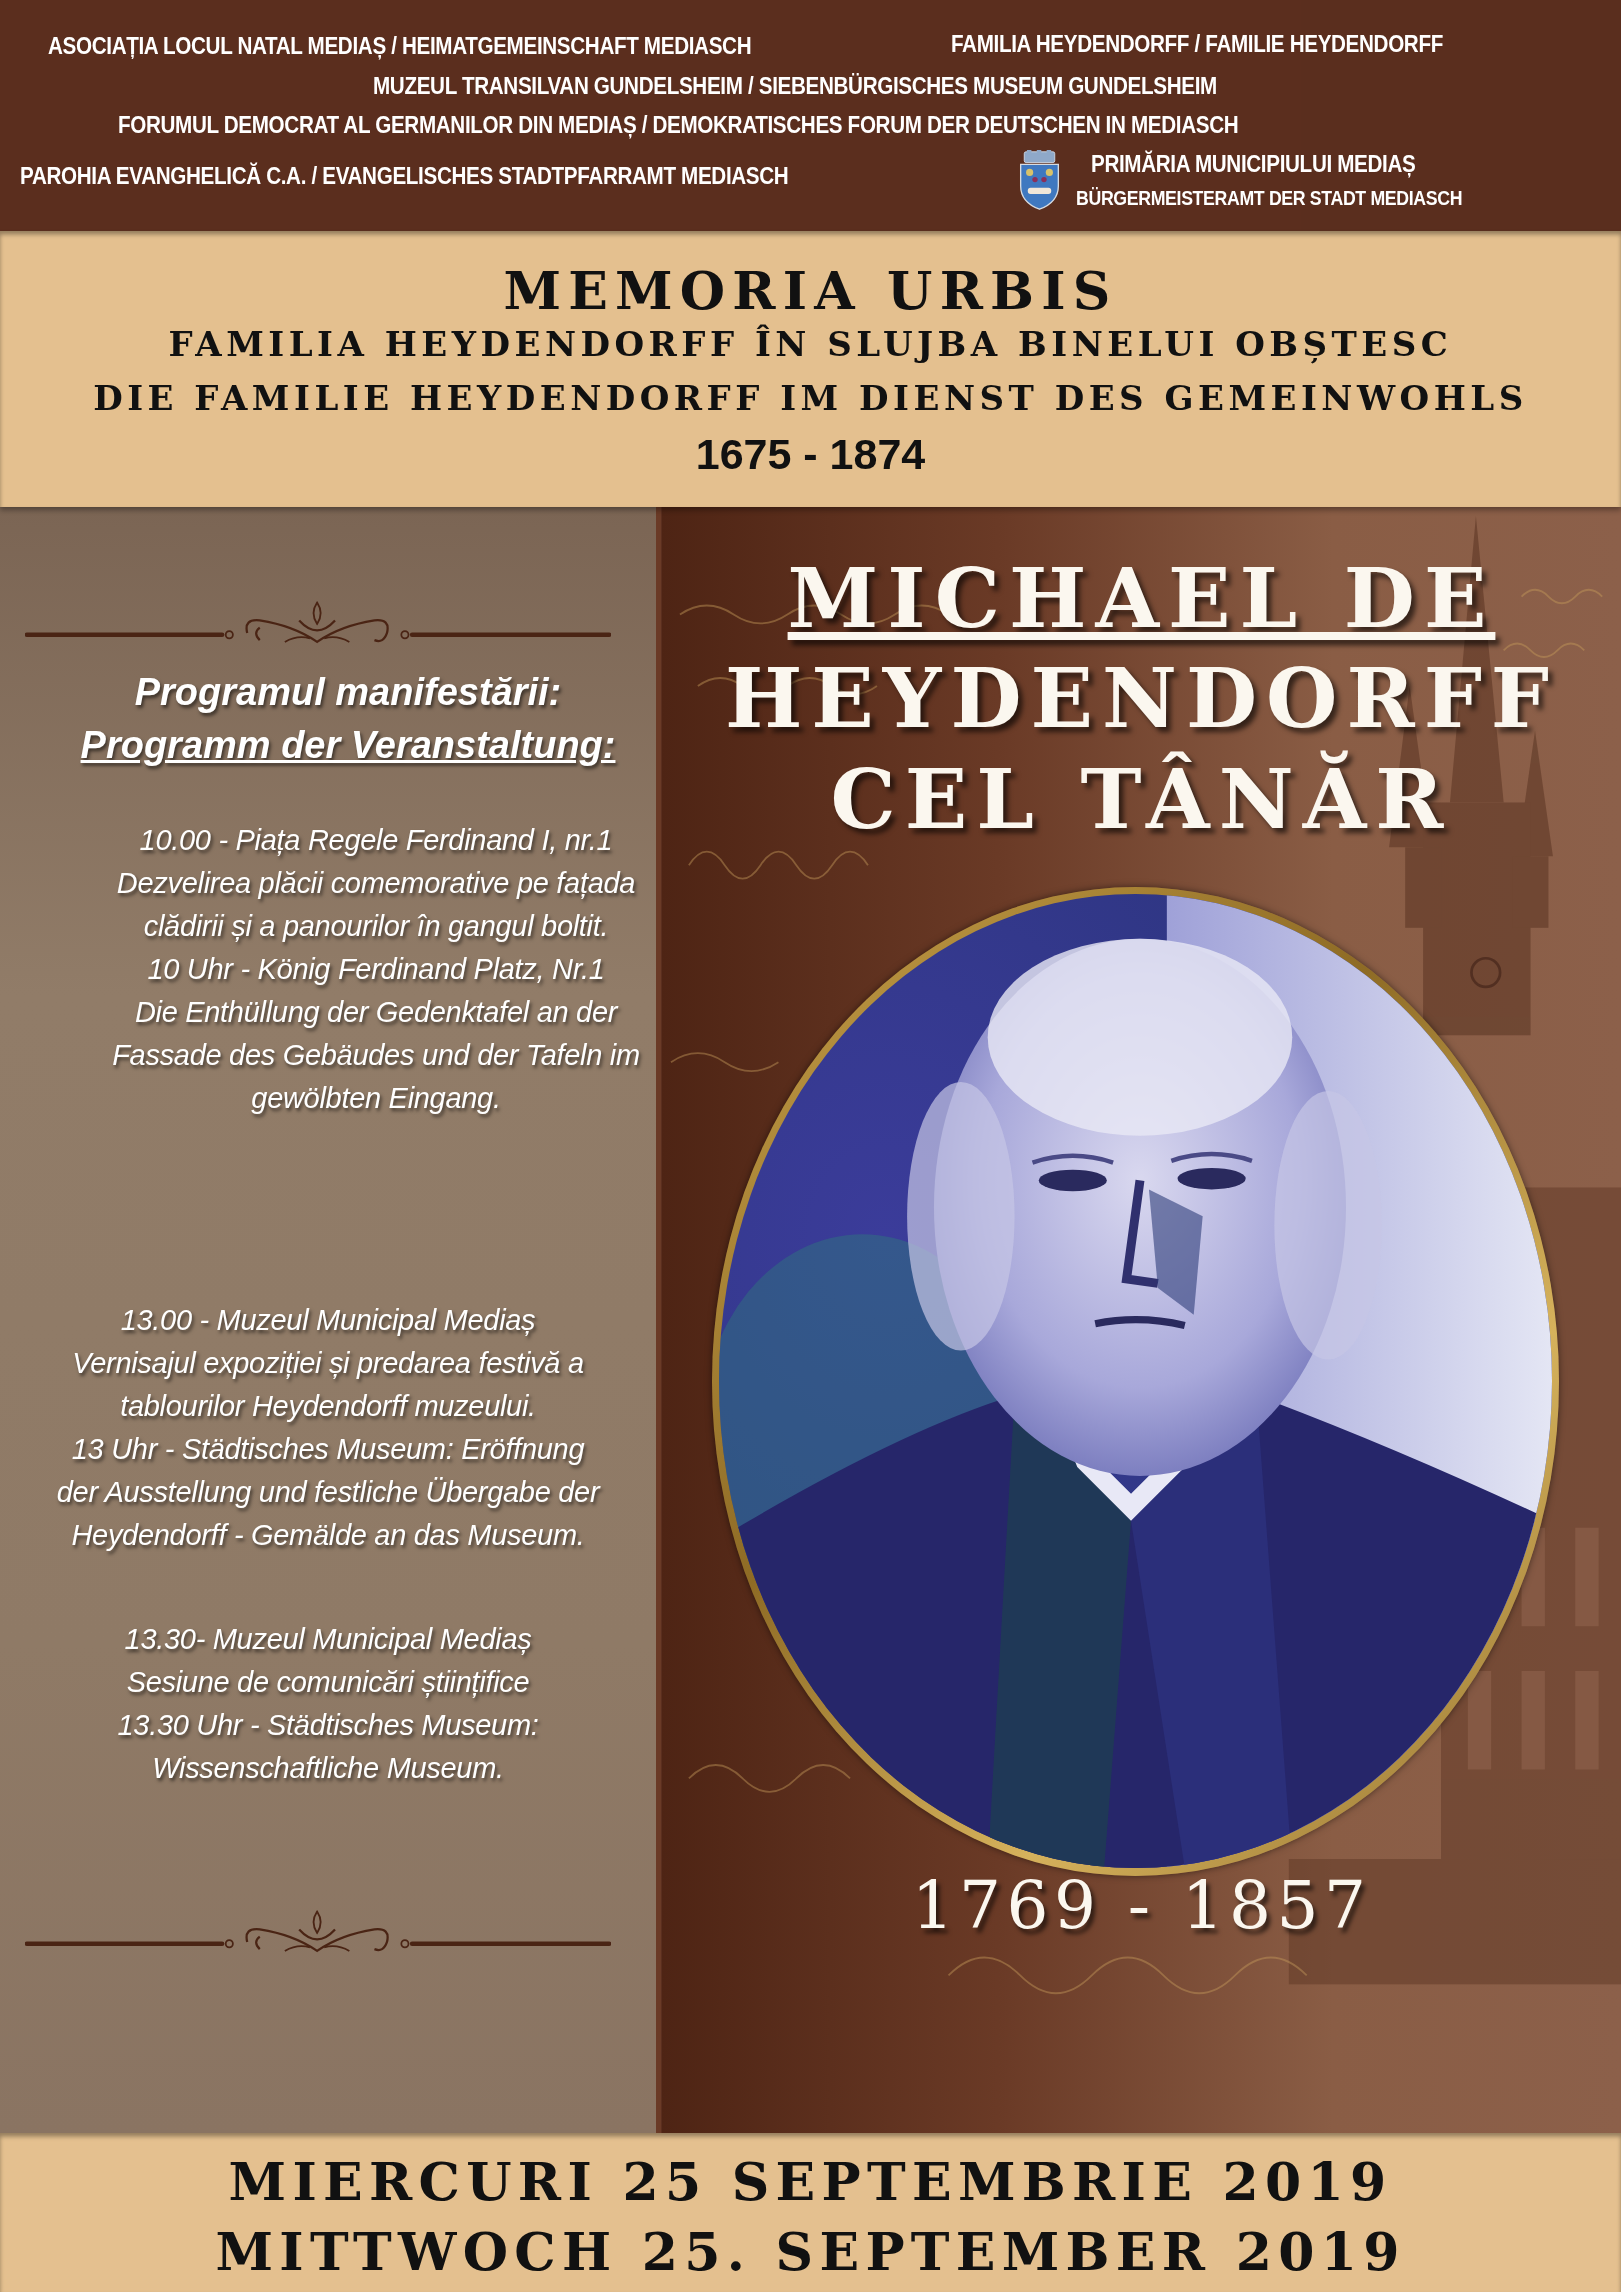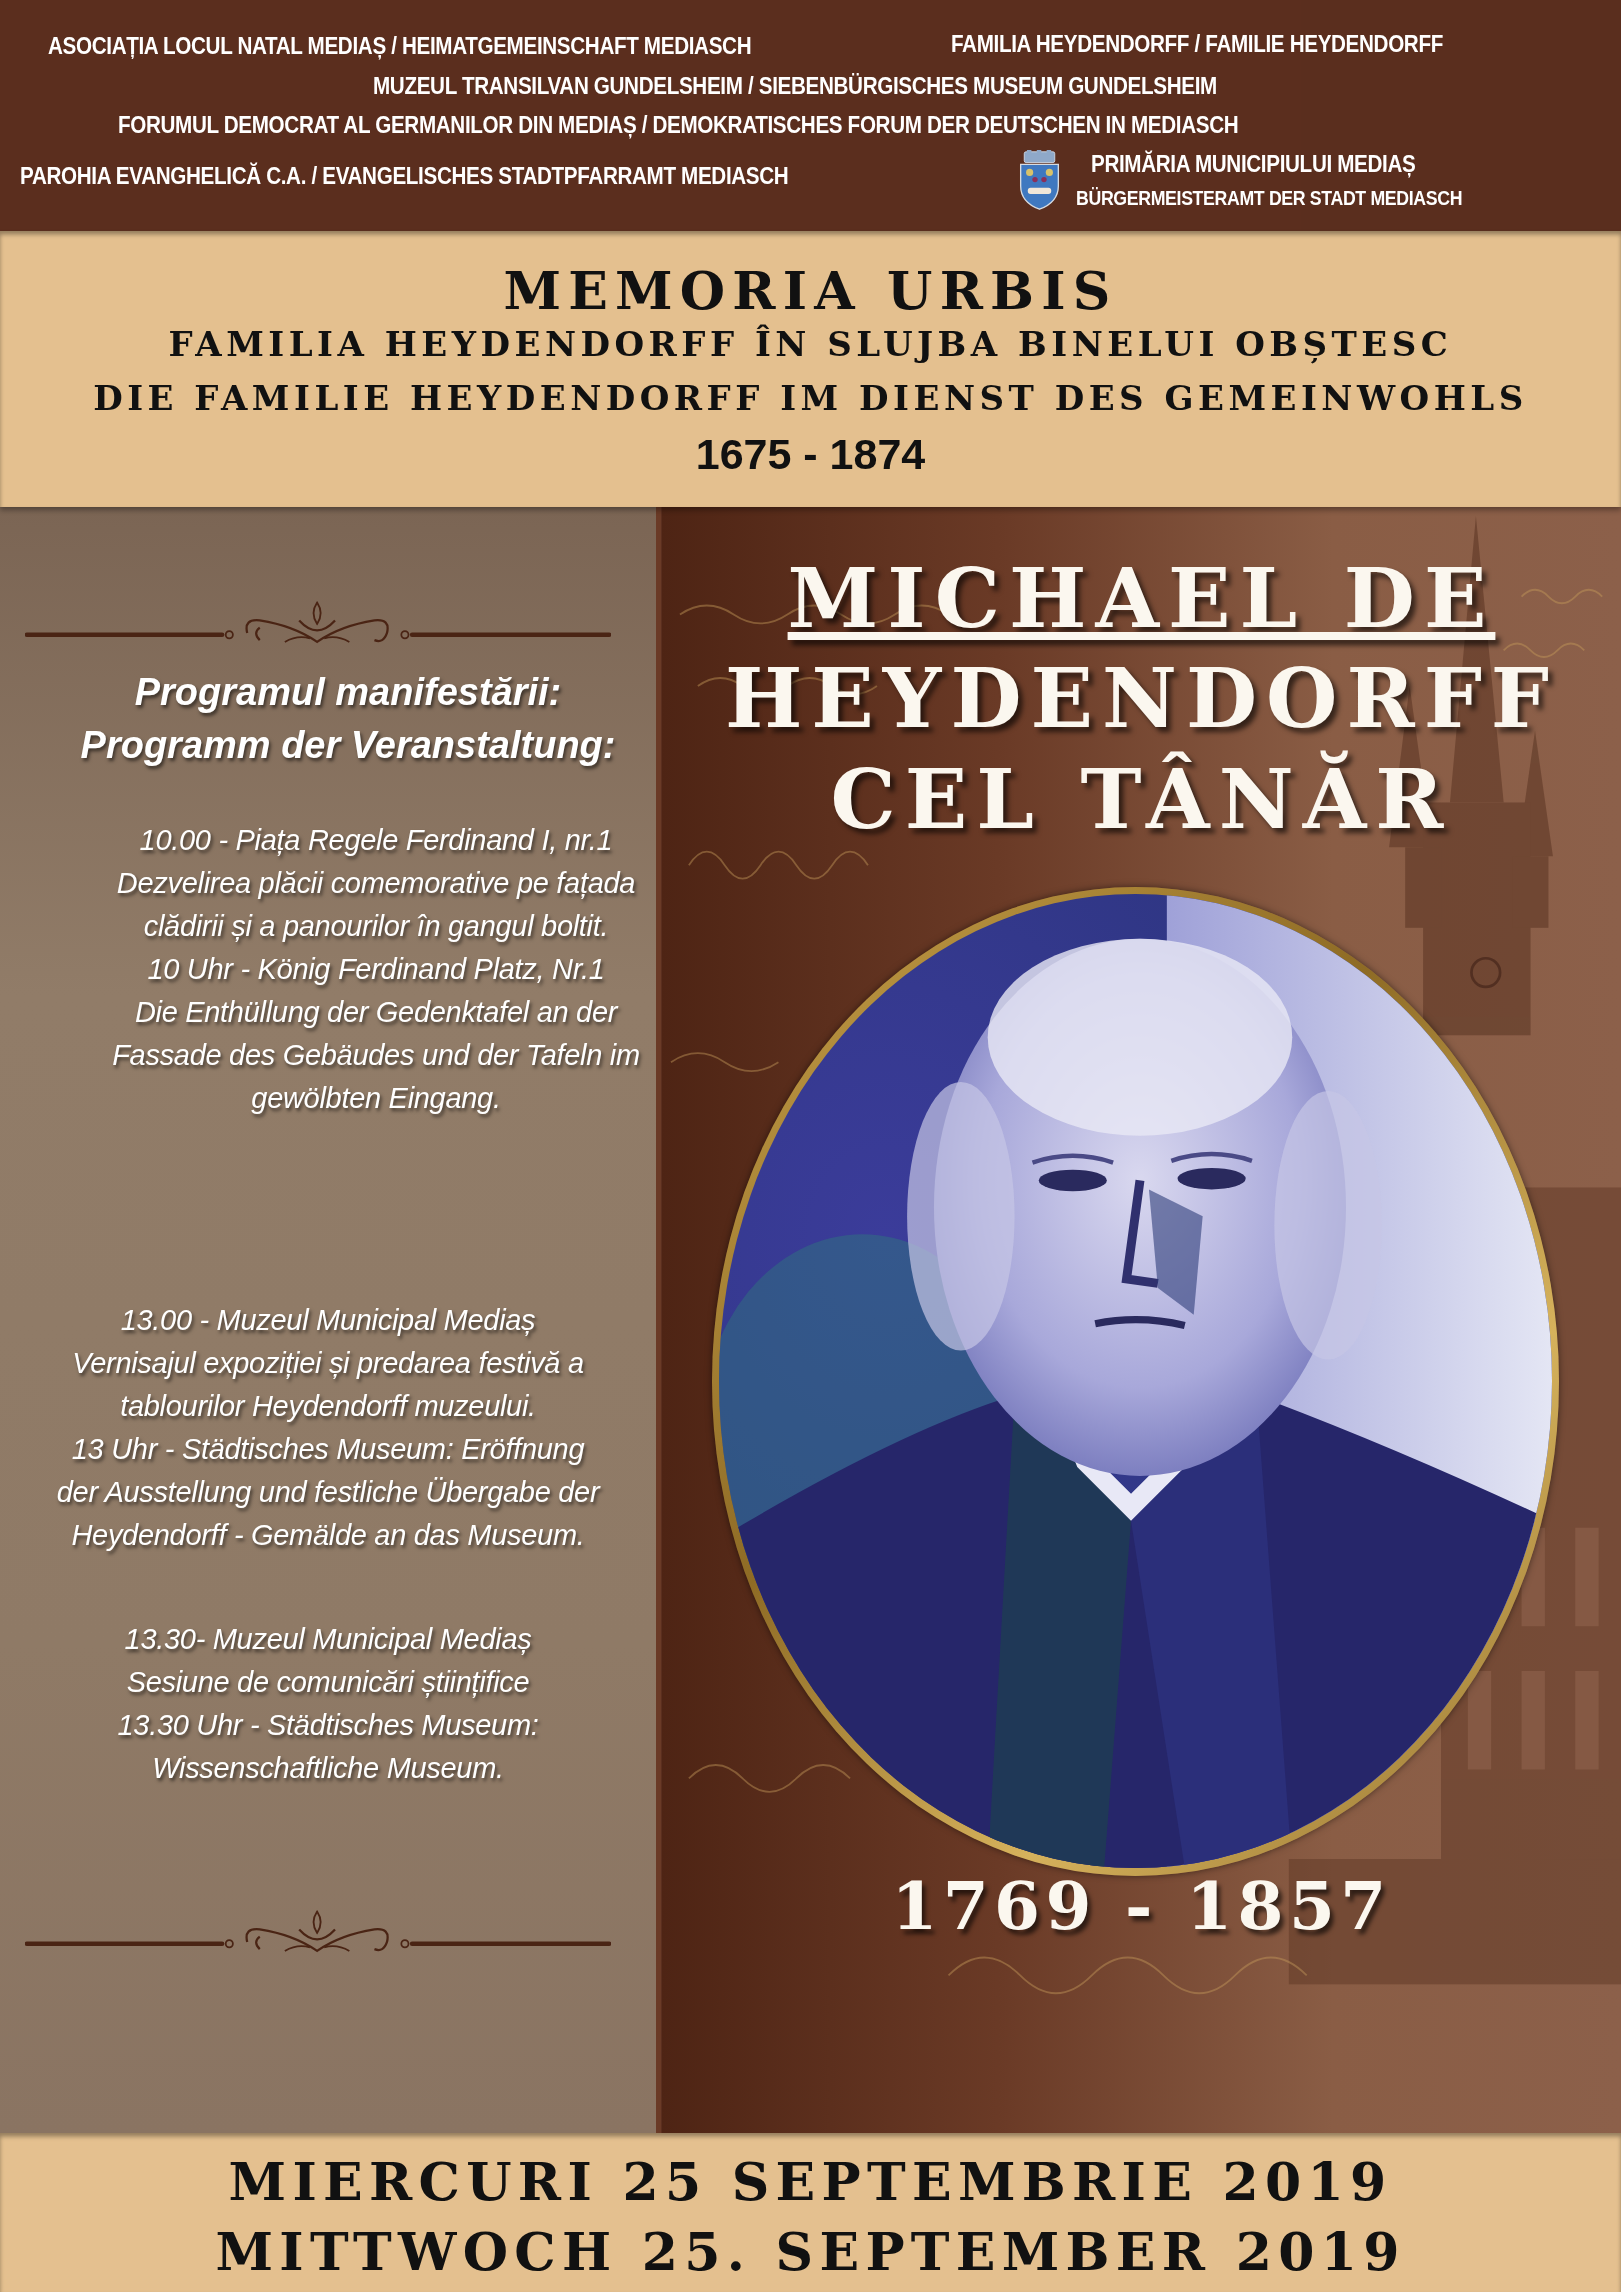--- a/index.html
+++ b/index.html
@@ -25,21 +25,21 @@
   .ornament { position:absolute; left:25px; width:586px; height:54px; }
   .prog-title { position:absolute; left:0; width:656px; text-align:center; color:#fff; font-style:italic; font-weight:bold; font-size:38px; line-height:54px; text-shadow:1.8px 2.7px 3.6px rgba(0,0,0,0.55); font-family:"Liberation Sans", sans-serif;padding-left:20px; }
   .block { position:absolute; left:0; width:656px; text-align:center; color:#fff; font-style:italic; font-size:29px; line-height:43px; text-shadow:1.8px 2.7px 3.6px rgba(0,0,0,0.55); font-family:"Liberation Sans", sans-serif; white-space:nowrap; }
   .block div { letter-spacing:-0.3px; }
 
   
   .right { position:absolute; left:662px; top:507px; width:959px; height:1626px; overflow:hidden;
            background:linear-gradient(90deg,#4e2414 0%, #6a3a26 35%, #8a5d45 70%, #8c604a 100%); }
   .right .bgimg { position:absolute; left:0; top:0; width:959px; height:1626px; }
   .name { position:absolute; left:0; width:959px; text-align:center; color:#fbf7ef; font-family:"DejaVu Serif", serif; font-weight:bold; font-size:82px; letter-spacing:9px; text-shadow:4.5px 5.4px 5.4px rgba(0,0,0,0.6); white-space:nowrap; }
-  .lifespan { position:absolute; left:0; width:959px; text-align:center; color:#fbf7ef; font-family:"DejaVu Serif", serif; font-weight:bold; font-size:66px; letter-spacing:5.4px; text-shadow:3.6px 4.5px 4.5px rgba(0,0,0,0.6); white-space:nowrap; }
+  .lifespan { position:absolute; left:0; width:959px; text-align:center; color:#fbf7ef; font-family:"DejaVu Serif", serif; font-weight:normal; font-size:66px; letter-spacing:5.4px; text-shadow:3.6px 4.5px 4.5px rgba(0,0,0,0.6); white-space:nowrap; }
 
   .portrait-frame { position:absolute; left:50px; top:380px; width:847px; height:989px; border-radius:50%; background:linear-gradient(135deg,#c9a24a,#8e6b25 40%,#d6b25c 70%,#8a6a2a); box-shadow:0 0 7.2px rgba(0,0,0,0.5); }
   .portrait { position:absolute; left:7.2px; top:7.2px; width:833px; height:974px; border-radius:50%; overflow:hidden; }
 
   
   .bottom-band { position:absolute; left:0; top:2133px; width:1621px; height:159px; background:#e4c08f; box-shadow: inset 0 3.6px 4.5px rgba(0,0,0,0.35); }
   .date-line { position:absolute; left:0; width:1621px; text-align:center; font-family:"DejaVu Serif", serif; font-weight:bold; color:#111; font-size:52px; letter-spacing:6.3px; white-space:nowrap; }
 </style>
 </head>
 <body>
@@ -81,21 +81,21 @@
     <circle cx="228" cy="42" r="4" fill="none" stroke="#4a2414" stroke-width="2"></circle>
     <circle cx="424" cy="42" r="4" fill="none" stroke="#4a2414" stroke-width="2"></circle>
     <path d="M248 40 Q244 24 262 26 Q300 32 326 50 Q352 32 390 26 Q408 24 404 40 Q400 52 390 48" fill="none" stroke="#4a2414" stroke-width="2.5"></path>
     <path d="M262 48 Q254 40 262 34" fill="none" stroke="#4a2414" stroke-width="2.5"></path>
     <path d="M306 26 Q326 48 346 26" fill="none" stroke="#4a2414" stroke-width="2.5"></path>
     <path d="M326 30 Q318 18 326 6 Q334 18 326 30 Z" fill="none" stroke="#4a2414" stroke-width="2"></path>
     <path d="M290 50 Q304 42 318 46 M362 50 Q348 42 334 46" fill="none" stroke="#4a2414" stroke-width="2"></path>
   </svg>
 
   <div class="prog-title" style="top:158px;">Programul manifestării:</div>
-  <div class="prog-title" style="top:211px;">Programm der Veranstaltung:</div>
+  <div class="prog-title" style="top:211px;text-decoration:underline;">Programm der Veranstaltung:</div>
 
   <div class="block" style="top:312px;margin-left:48px;">
     <div>10.00  -  Piața Regele Ferdinand I, nr.1</div>
     <div>Dezvelirea plăcii comemorative pe fațada</div>
     <div>clădirii și a panourilor în gangul boltit.</div>
     <div>10 Uhr - König Ferdinand Platz, Nr.1</div>
     <div>Die Enthüllung der Gedenktafel an der</div>
     <div>Fassade des Gebäudes und der Tafeln im</div>
     <div>gewölbten Eingang.</div>
   </div>

